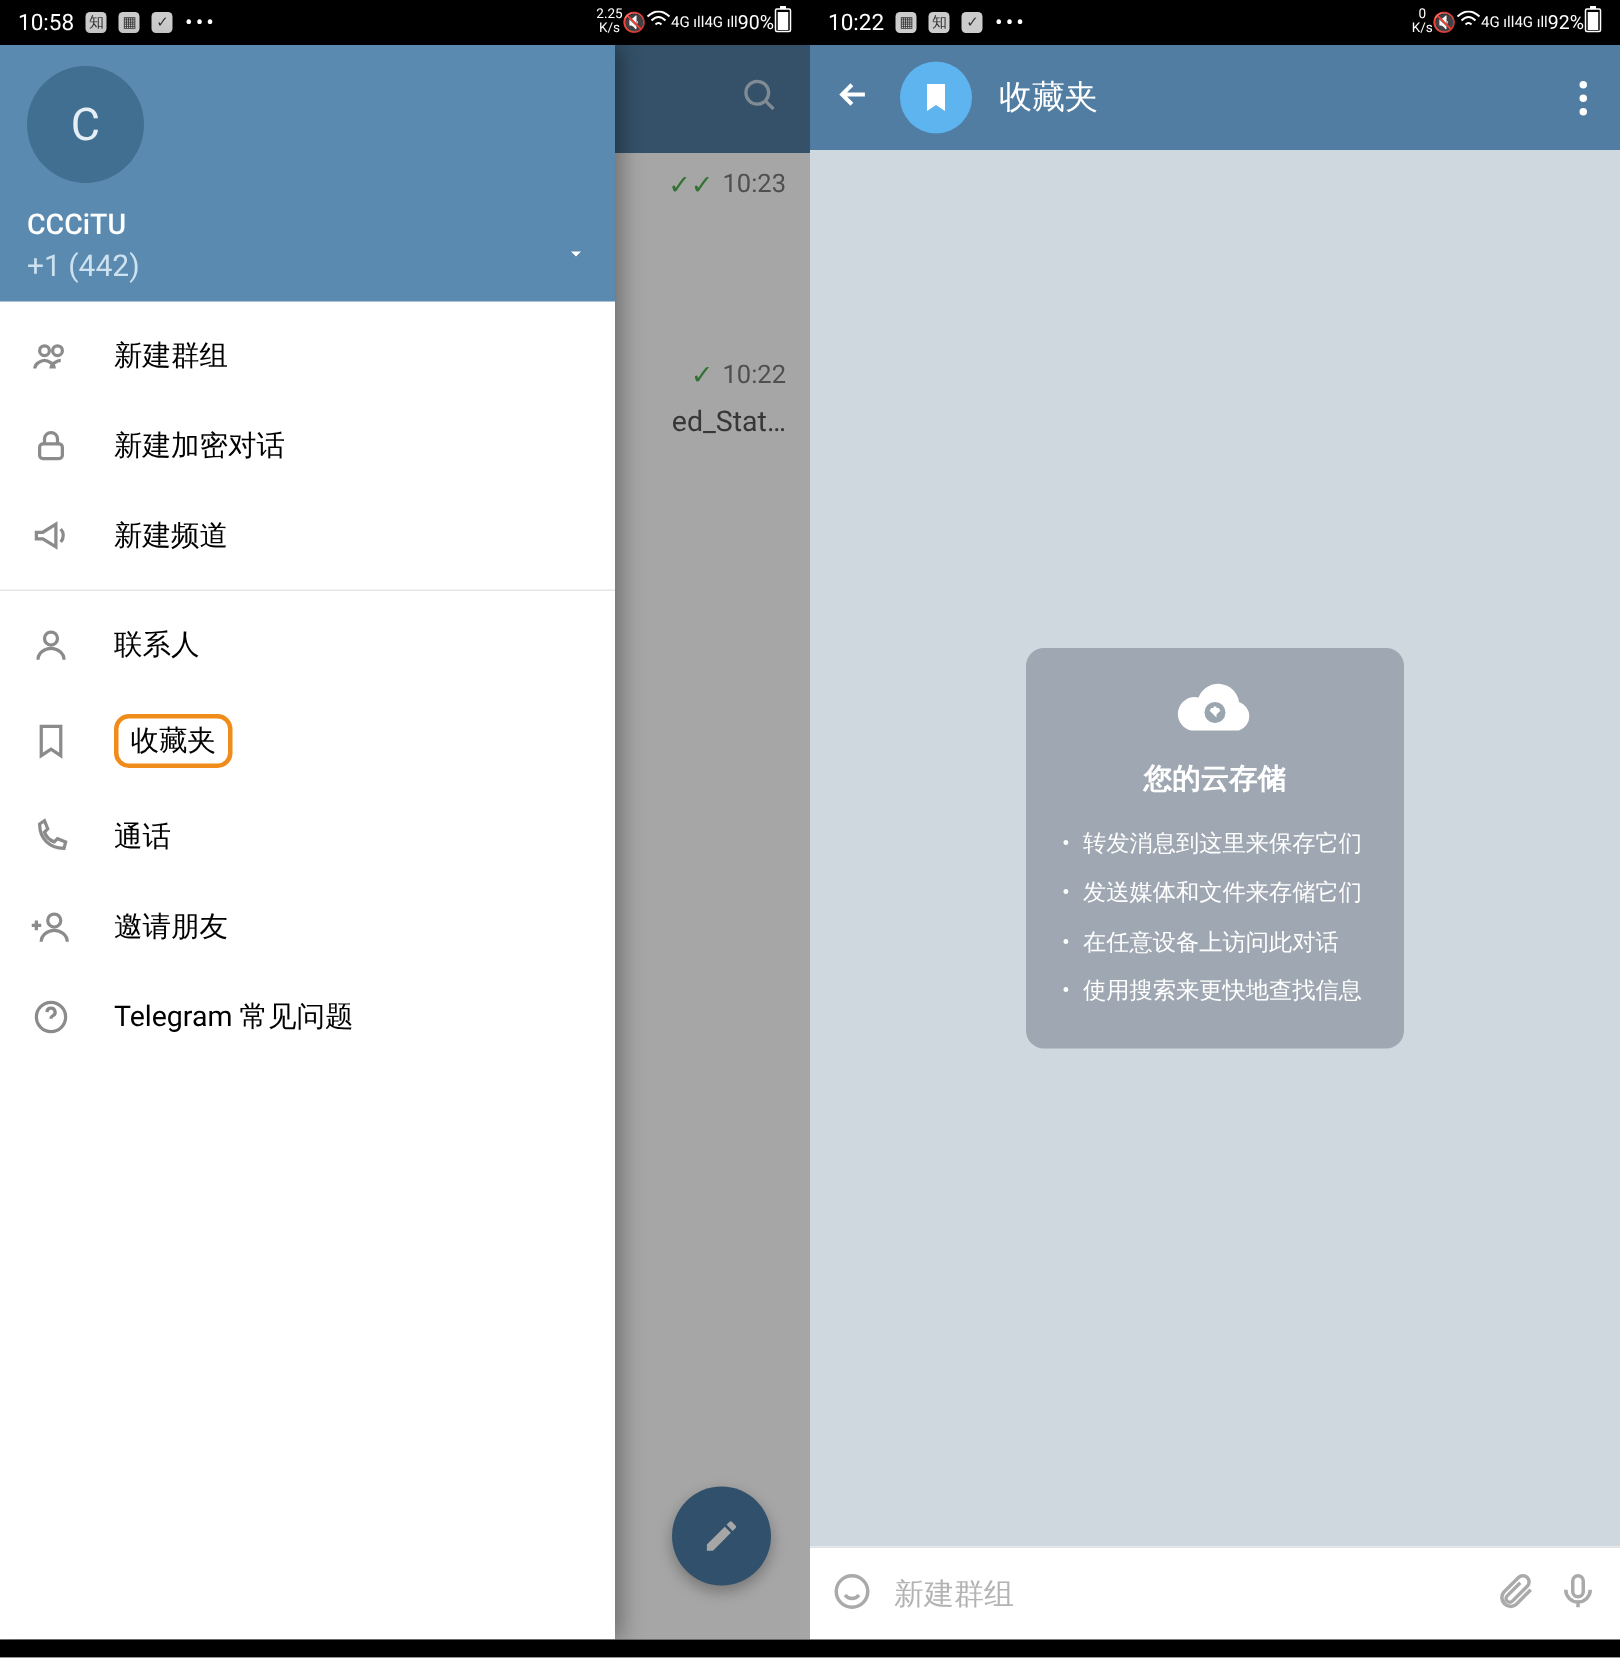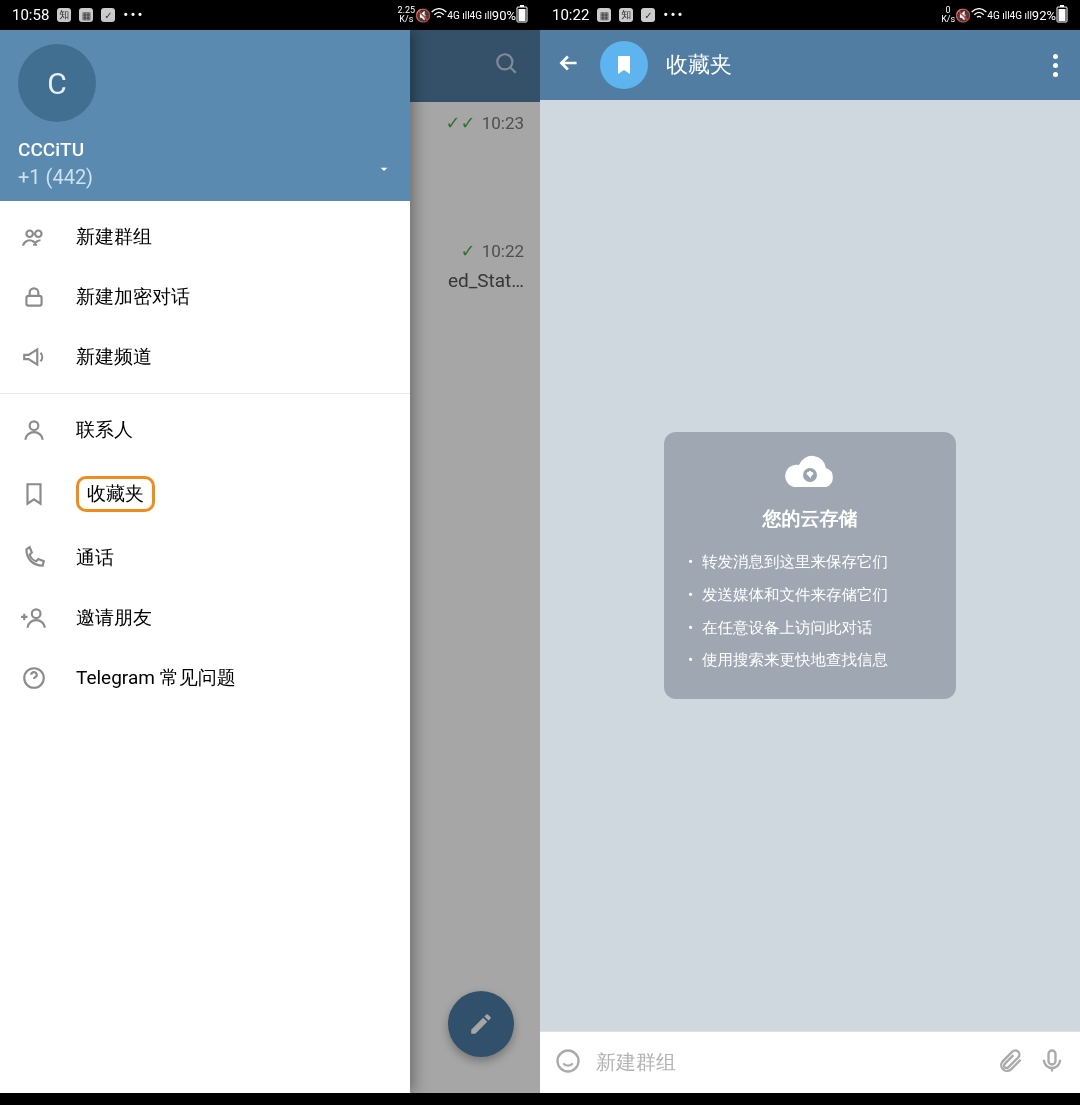--- a/index.html
+++ b/index.html
@@ -128,21 +128,21 @@
   .chat-bg {
     position:absolute; top:100px; left:0; right:0; bottom:74px;
     background:#cfd7df;
     display:flex; align-items:center; justify-content:center;
   }
   .cloud-card {
     background:rgba(120,130,140,.55);
     border-radius:12px;
     padding:20px 24px 22px;
     color:#fff;
-    width:292px;
+    width:252px;
     text-align:center;
   }
   .cloud-card .cloud-ico { margin:0 auto 10px; }
   .cloud-card h3 { font-size:19px; font-weight:600; margin-bottom:14px; }
   .cloud-card ul { list-style:none; text-align:left; }
   .cloud-card li { font-size:15.5px; line-height:2.1; position:relative; padding-left:14px; }
   .cloud-card li::before { content:"•"; position:absolute; left:0; }
 
   .input-bar {
     position:absolute; left:0; right:0; bottom:12px; height:62px;

